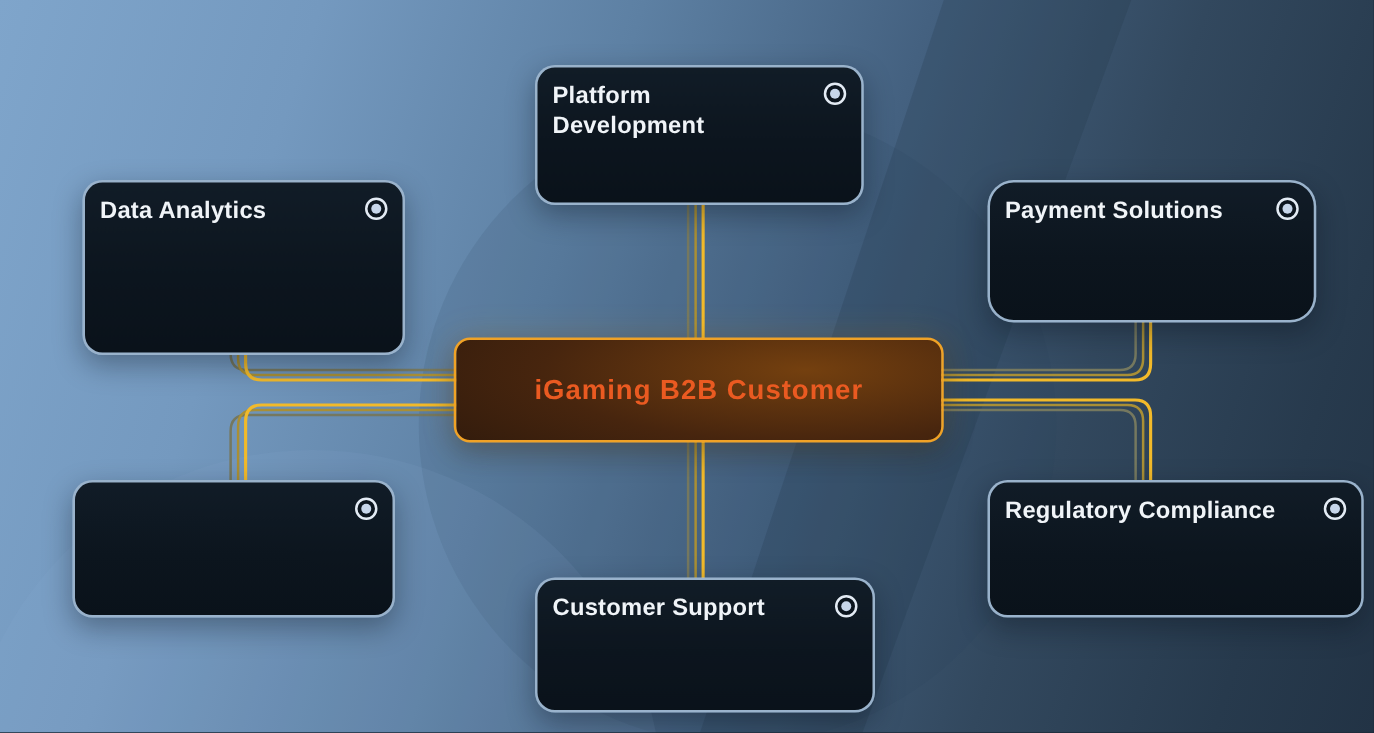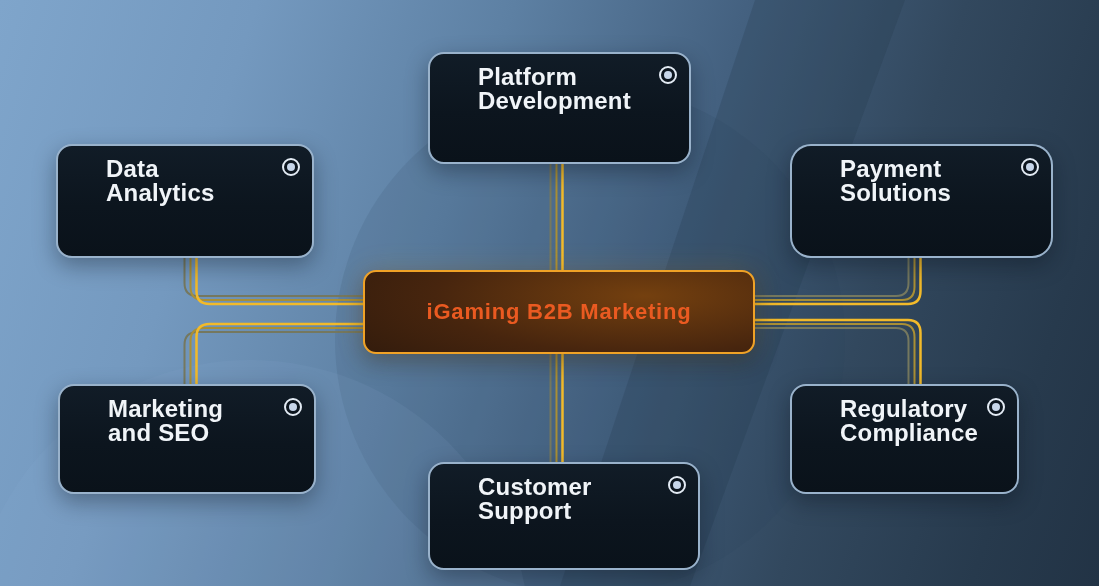--- a/index.html
+++ b/index.html
@@ -19,44 +19,43 @@
     position:absolute;
     background:linear-gradient(180deg,#111c27 0%, #0c151e 55%, #0a121a 100%);
     border:2px solid rgba(166,192,218,0.92);
     border-radius:16px;
     box-sizing:border-box;
     box-shadow:0 8px 22px rgba(8,14,22,0.35);
   }
   .node .label {
     padding:11px 48px 0 12px;
     font-weight:bold;
-    font-size:24px;
+    font-size:19px;
     line-height:24px;
     letter-spacing:0.2px;
     color:#f0f4f8;
-    margin-left:36px;
   }
   .badge {
     position:absolute; top:12px; right:12px;
     width:18px; height:18px;
     border:2.5px solid #e3ebf4;
     border-radius:50%;
     background:#0c151e;
     box-sizing:border-box;
   }
   .badge::after {
     content:''; position:absolute; inset:3px;
     background:#c7d6ea; border-radius:50%;
   }
 
   #node-platform-development   { left:428px; top:52px;  width:263px; height:112px; }
-  #node-data-analytics         { left:56px;  top:144px; width:258px; height:114px; }
+  #node-data-analytics         { left:66px;  top:144px; width:258px; height:140px; }
   #node-payment-solutions      { left:790px; top:144px; width:263px; height:114px;border-radius:21px; }
   #node-marketing-and-seo      { left:58px;  top:384px; width:258px; height:110px; }
-  #node-regulatory-compliance  { left:790px; top:384px; width:229px; height:110px; }
+  #node-regulatory-compliance  { left:790px; top:384px; width:301px; height:110px; }
   #node-customer-support       { left:428px; top:462px; width:272px; height:108px; }
 
   
   .center-node {
     position:absolute;
     left:363px; top:270px; width:392px; height:84px;
     box-sizing:border-box;
     border:2.5px solid #f0a226;
     border-radius:13px;
     background:radial-gradient(120% 160% at 72% 30%, #74400f 0%, #47250e 45%, #22140b 100%);
@@ -129,31 +128,30 @@
     <div class="label">Data Analytics</div>
     <span class="badge"></span>
   </div>
 
   <div class="node" id="node-payment-solutions">
     <div class="label">Payment Solutions</div>
     <span class="badge"></span>
   </div>
 
   <div class="node" id="node-marketing-and-seo">
-    <div class="label">Marketing and SEO</div>
     <span class="badge"></span>
   </div>
 
   <div class="node" id="node-regulatory-compliance">
     <div class="label">Regulatory Compliance</div>
     <span class="badge"></span>
   </div>
 
   <div class="node" id="node-customer-support">
     <div class="label">Customer Support</div>
     <span class="badge"></span>
   </div>
 
   <div class="center-node">
-    <span class="center-label">iGaming B2B Marketing</span>
+    <span class="center-label">iGaming B2B Customer</span>
   </div>
 
 </div>
 
 </body></html>

